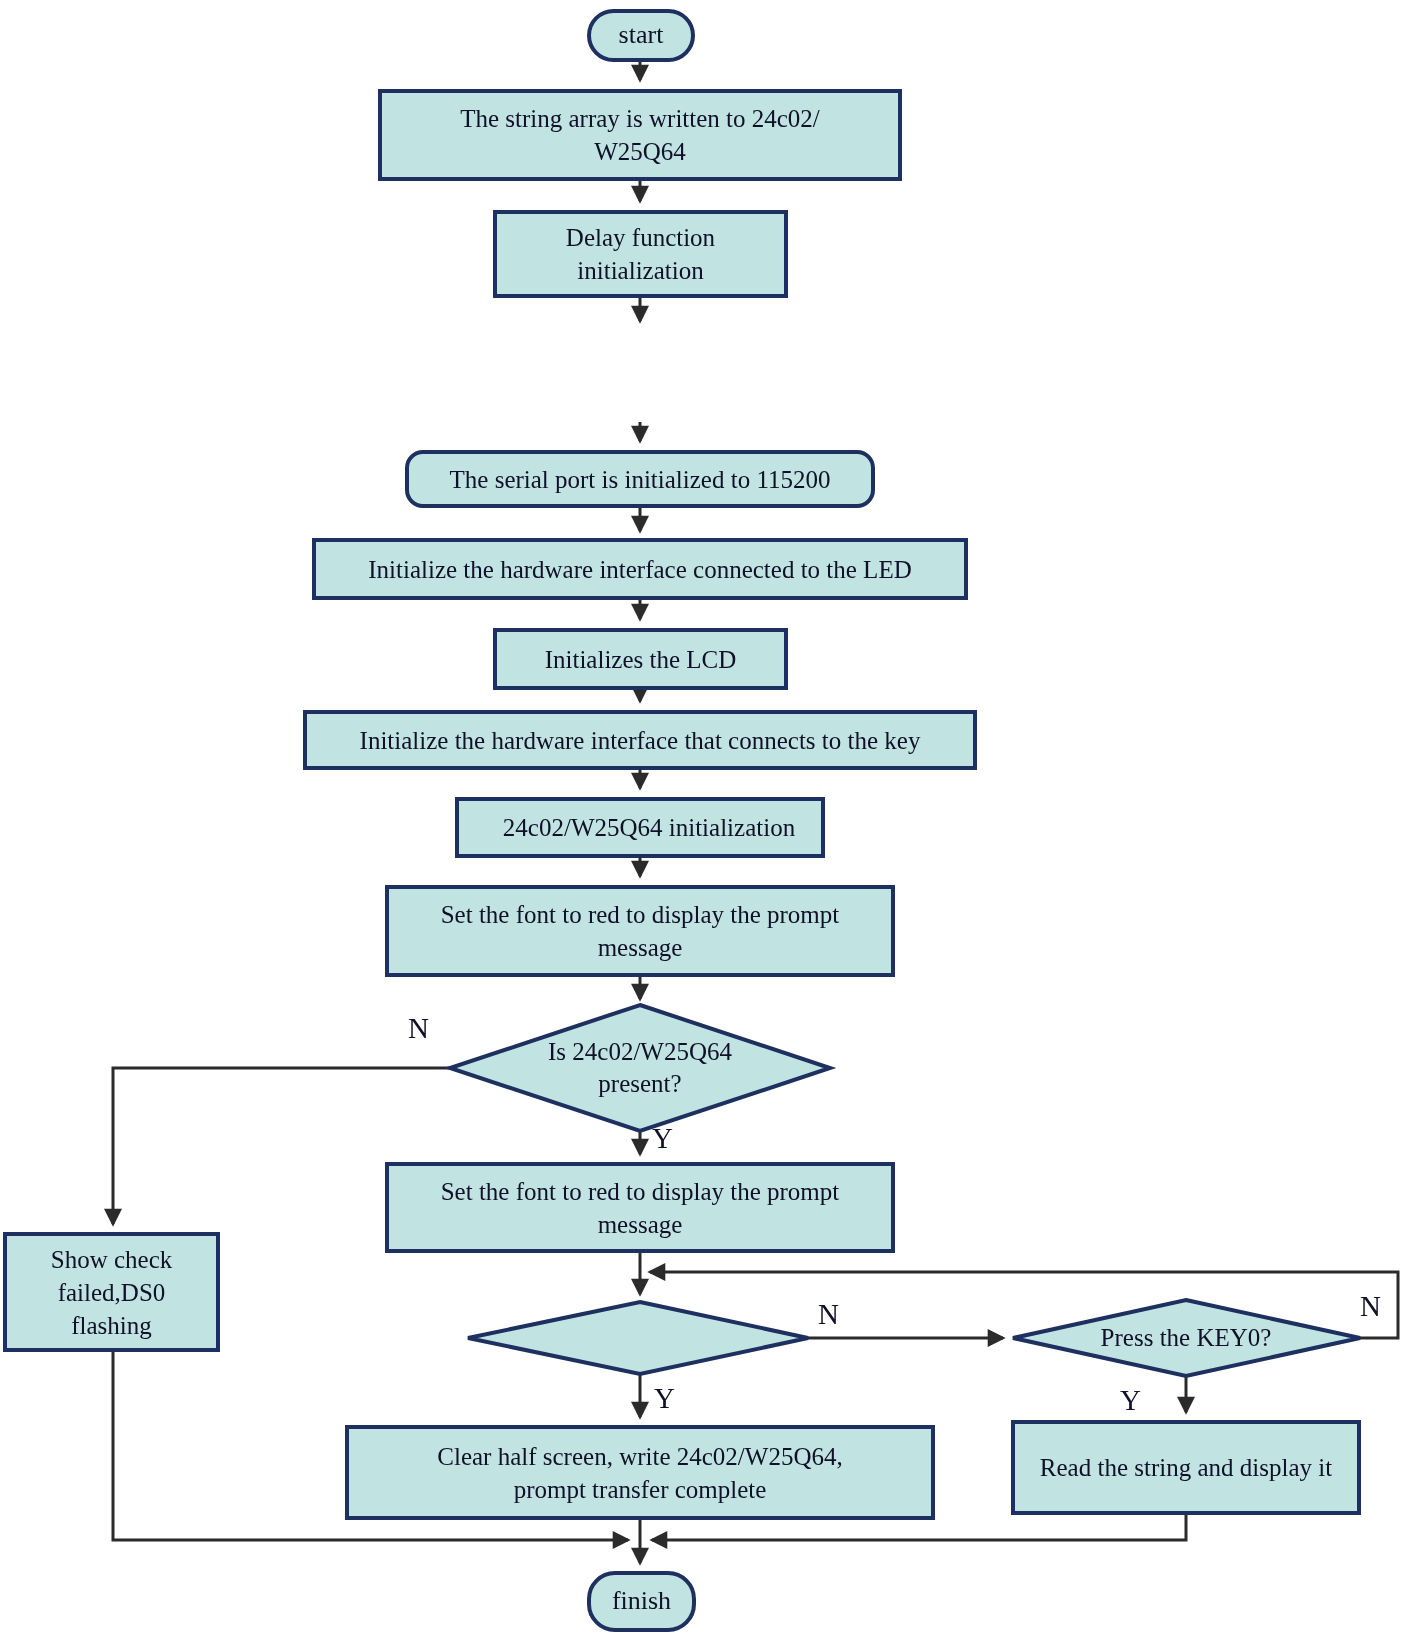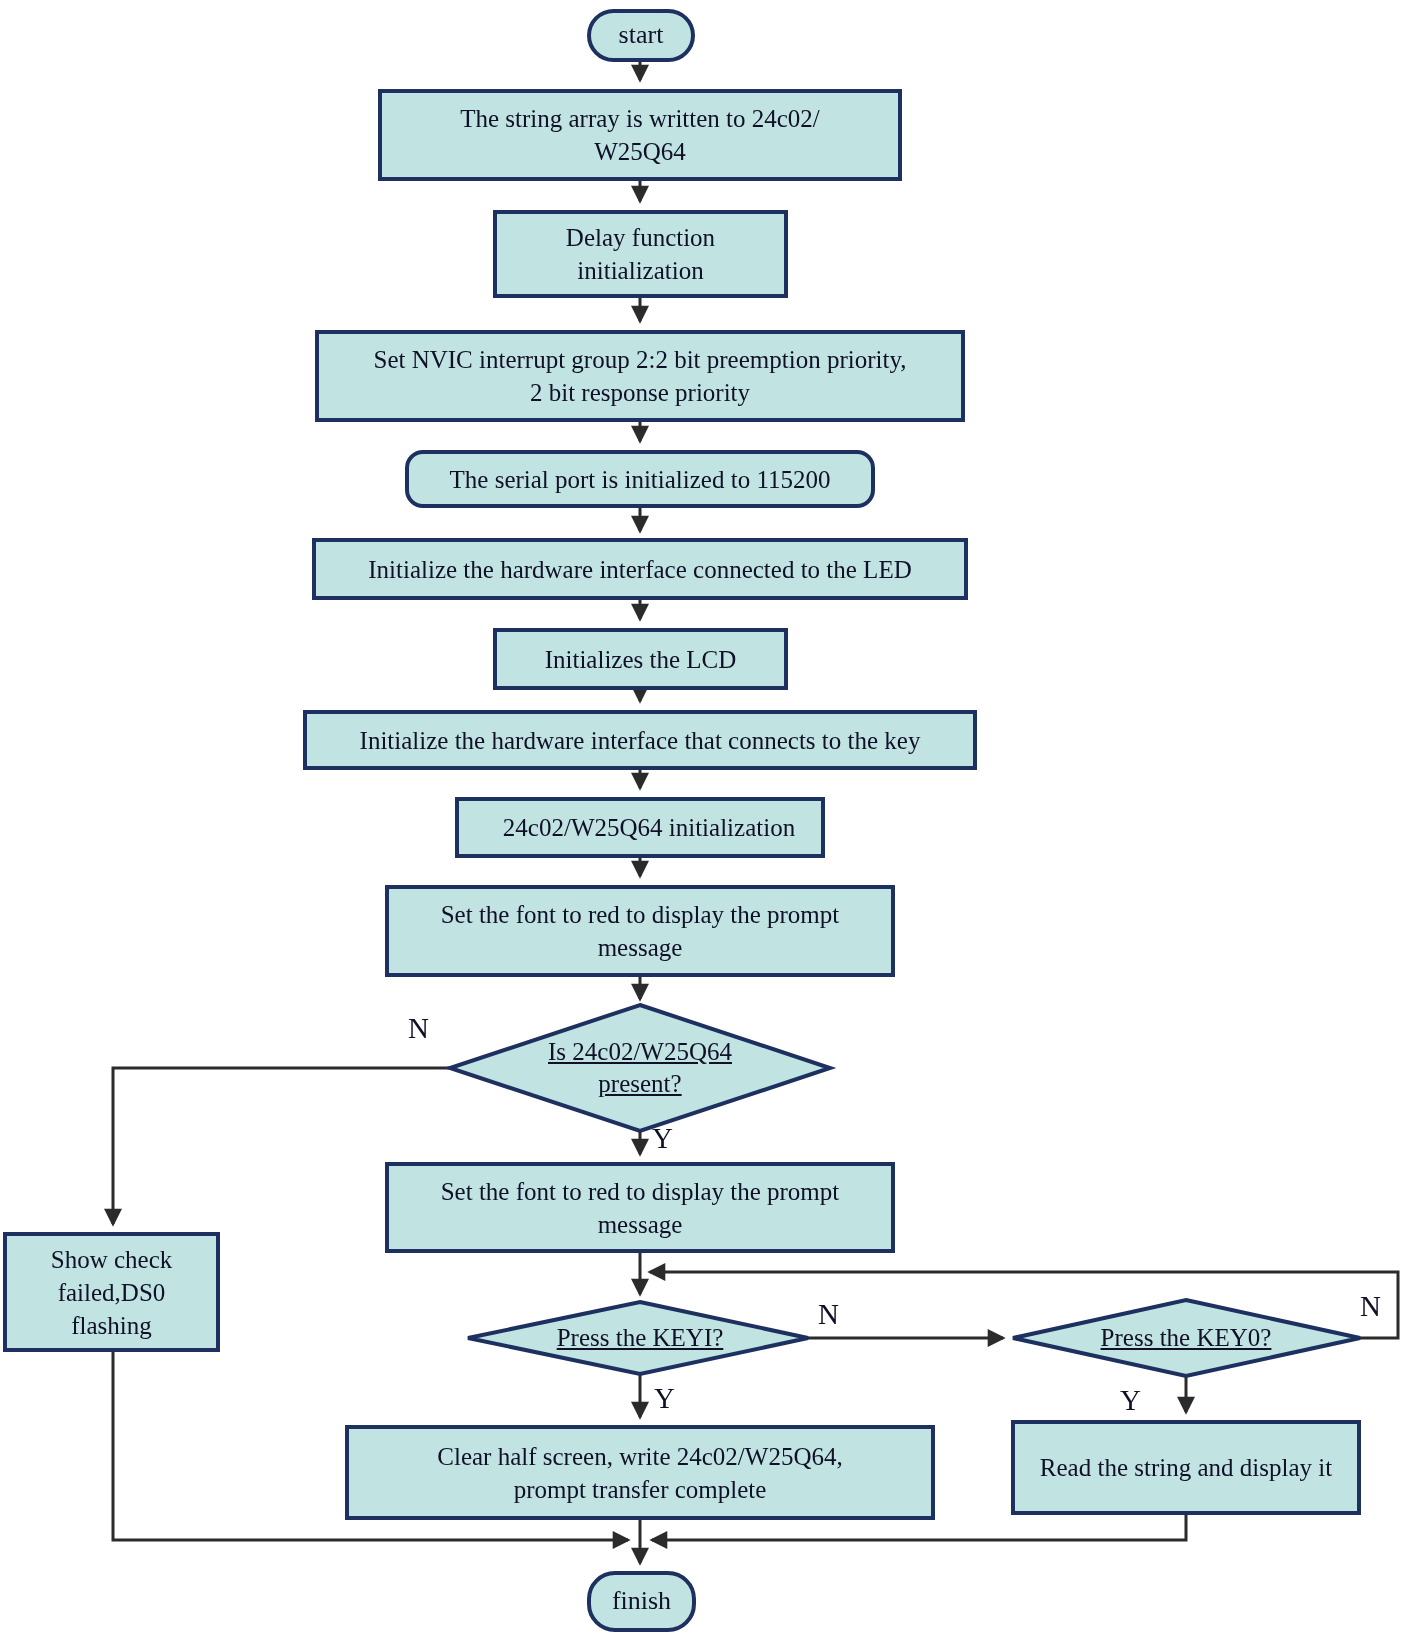--- a/index.html
+++ b/index.html
@@ -57,21 +57,20 @@
   .dlabel {
     position: absolute;
     display: flex;
     align-items: center;
     justify-content: center;
     text-align: center;
     white-space: pre-line;
     font-size: 25px;
     line-height: 1.3;
     background: transparent;
-    text-decoration: underline;
   }
   .elabel {
     position: absolute;
     font-size: 29px;
     background: transparent;
   }
 </style>
 </head>
 <body>
 
@@ -116,43 +115,40 @@
     <polygon class="diamond" points="1186,1300 1360,1338 1186,1376 1013,1338"></polygon>
   </svg>
 
   <div class="node terminal" style="left:587px; top:9px; width:108px; height:53px;">start</div>
   <div class="node terminal" style="left:587px; top:1571px; width:109px; height:61px;">finish</div>
 
   <div class="node" style="left:378px; top:89px; width:524px; height:92px;">The string array is written to 24c02/
 W25Q64</div>
   <div class="node" style="left:493px; top:210px; width:295px; height:88px;">Delay function
 initialization</div>
-  <div class="node" style="left:315px; top:330px; width:650px; height:92px;">Set NVIC interrupt group 2:2 bit preemption priority,
-2 bit response priority</div>
   <div class="node" style="left:405px; top:450px; width:470px; height:58px;border-radius:18px;">The serial port is initialized to 115200</div>
   <div class="node" style="left:312px; top:538px; width:656px; height:62px;">Initialize the hardware interface connected to the LED</div>
   <div class="node" style="left:493px; top:628px; width:295px; height:62px;">Initializes the LCD</div>
   <div class="node" style="left:303px; top:710px; width:674px; height:60px;">Initialize the hardware interface that connects to the key</div>
   <div class="node" style="left:455px; top:797px; width:370px; height:61px;padding-left:24px;">24c02/W25Q64 initialization</div>
   <div class="node" style="left:385px; top:885px; width:510px; height:92px;">Set the font to red to display the prompt
 message</div>
   <div class="node" style="left:385px; top:1162px; width:510px; height:91px;">Set the font to red to display the prompt
 message</div>
 
   <div class="node" style="left:3px; top:1232px; width:217px; height:120px;">Show check
 failed,DS0
 flashing</div>
 
   <div class="node" style="left:345px; top:1425px; width:590px; height:95px;">Clear half screen, write 24c02/W25Q64,
 prompt transfer complete</div>
   <div class="node" style="left:1011px; top:1420px; width:350px; height:95px;">Read the string and display it</div>
 
   <div class="dlabel" style="left:470px; top:1018px; width:340px; height:100px;">Is 24c02/W25Q64
 present?</div>
-  <div class="dlabel" style="left:480px; top:1322px; width:320px; height:32px;">Press the KEYI?</div>
   <div class="dlabel" style="left:1026px; top:1322px; width:320px; height:32px;">Press the KEY0?</div>
 
   <div class="elabel" style="left:408px; top:1012px;">N</div>
   <div class="elabel" style="left:652px; top:1122px;">Y</div>
   <div class="elabel" style="left:654px; top:1382px;">Y</div>
   <div class="elabel" style="left:818px; top:1298px;">N</div>
   <div class="elabel" style="left:1120px; top:1384px;">Y</div>
   <div class="elabel" style="left:1360px; top:1290px;">N</div>
 
 </div>

